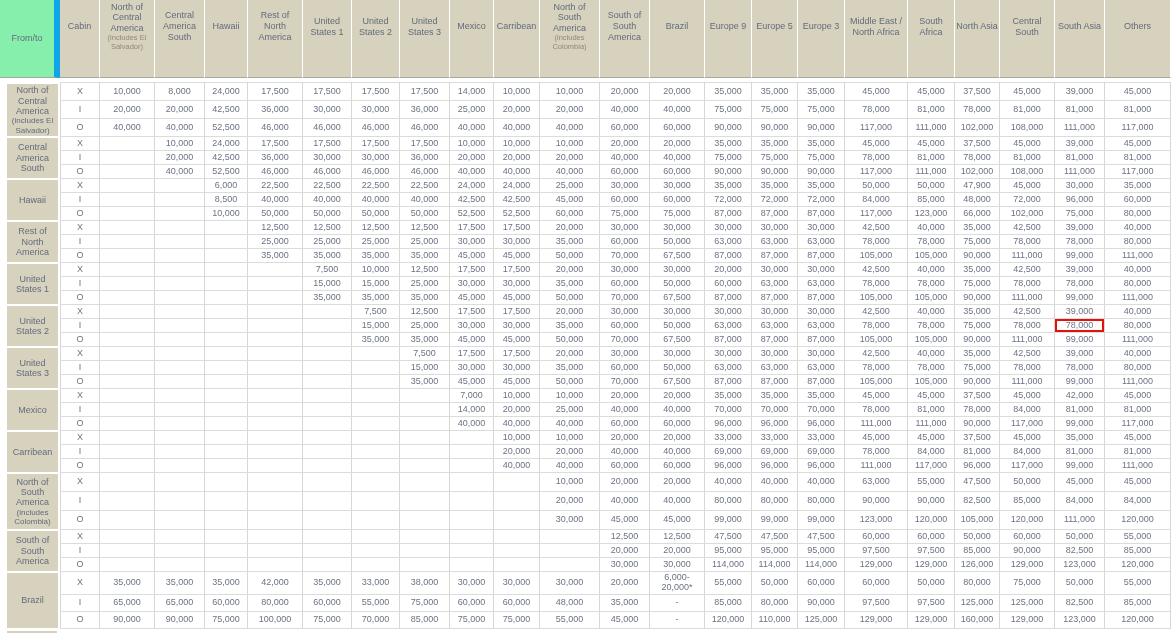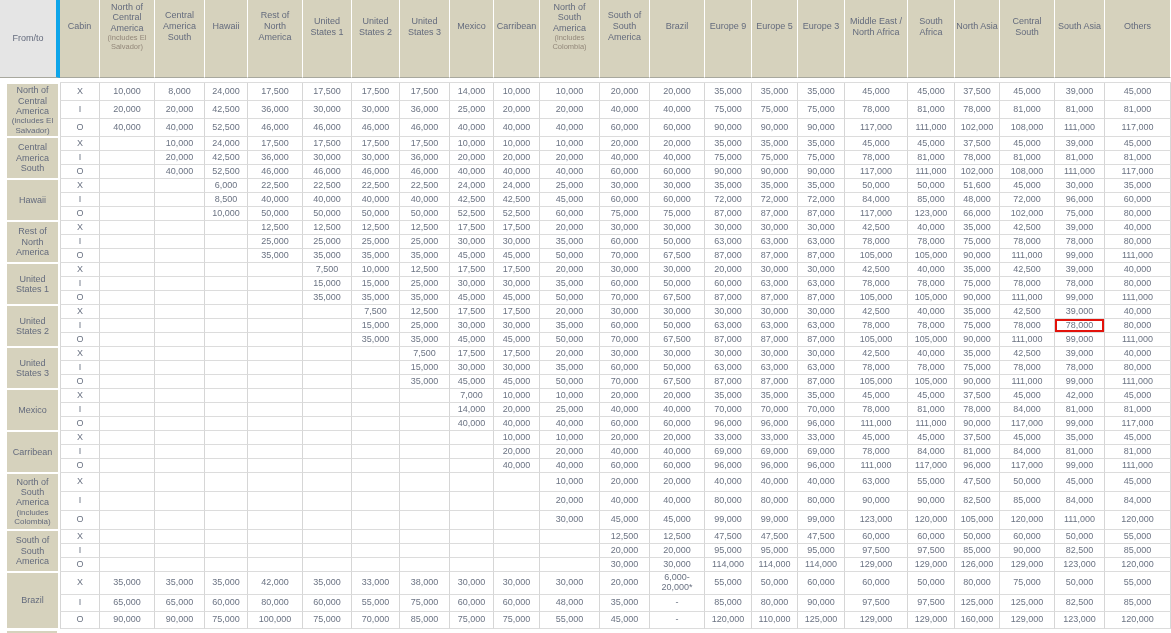--- a/index.html
+++ b/index.html
@@ -2,21 +2,21 @@
 <html><head>
 <meta charset="utf-8">
 <style>
   html,body{margin:0;padding:0;background:#fff;}
   body{font-family:"Liberation Sans","DejaVu Sans",sans-serif;color:#6b7383;}
   .page{width:1171px;position:relative;}
   table{width:1171px;table-layout:fixed;border-collapse:separate;border-spacing:0;}
   th{background:#d6d2bd;font-weight:normal;font-size:9px;color:#646b7d;text-align:center;
      vertical-align:middle;border-right:1px solid #fff;border-bottom:1px solid #a8a89e;
      height:78px;box-sizing:border-box;padding:0 1px 24px 1px;line-height:1.2;}
-  th.corner{background:#e5e5e5;border-right:4px solid #0ea5e9;padding-bottom:0;}
+  th.corner{background:#86efac;border-right:6px solid #0ea5e9;padding-bottom:0;}
   th .sub{font-size:7.5px;color:#93887a;line-height:1.15;}
   td{font-size:9px;box-sizing:border-box;overflow:hidden;}
   td.data, td.cabin{background:#fff;text-align:center;vertical-align:middle;
      border-right:1px solid #d6d6d6;border-bottom:1px solid #dcdcdc;position:relative;line-height:1.1;}
   td.cabin{border-left:1px solid #d6d6d6;}
   td.glabel{background:#d6d2bd;text-align:center;vertical-align:middle;font-size:9px;color:#646b7d;
      border-left:7px solid #fff;border-right:2px solid #fff;border-top:1px solid #fff;border-bottom:1px solid #fff;
      line-height:1.15;padding:0;}
   td.glabel .sub{font-size:8px;}
   tr.r14 td{height:14px;}
@@ -301,21 +301,21 @@
           <td class="data">24,000</td>
           <td class="data">24,000</td>
           <td class="data">25,000</td>
           <td class="data">30,000</td>
           <td class="data">30,000</td>
           <td class="data">35,000</td>
           <td class="data">35,000</td>
           <td class="data">35,000</td>
           <td class="data">50,000</td>
           <td class="data">50,000</td>
-          <td class="data">51,600</td>
+          <td class="data">47,900</td>
           <td class="data">45,000</td>
           <td class="data">30,000</td>
           <td class="data">35,000</td>
         </tr>
         <tr class="r14">
           <td class="cabin">I</td>
           <td class="data"></td>
           <td class="data"></td>
           <td class="data">8,500</td>
           <td class="data">40,000</td>

